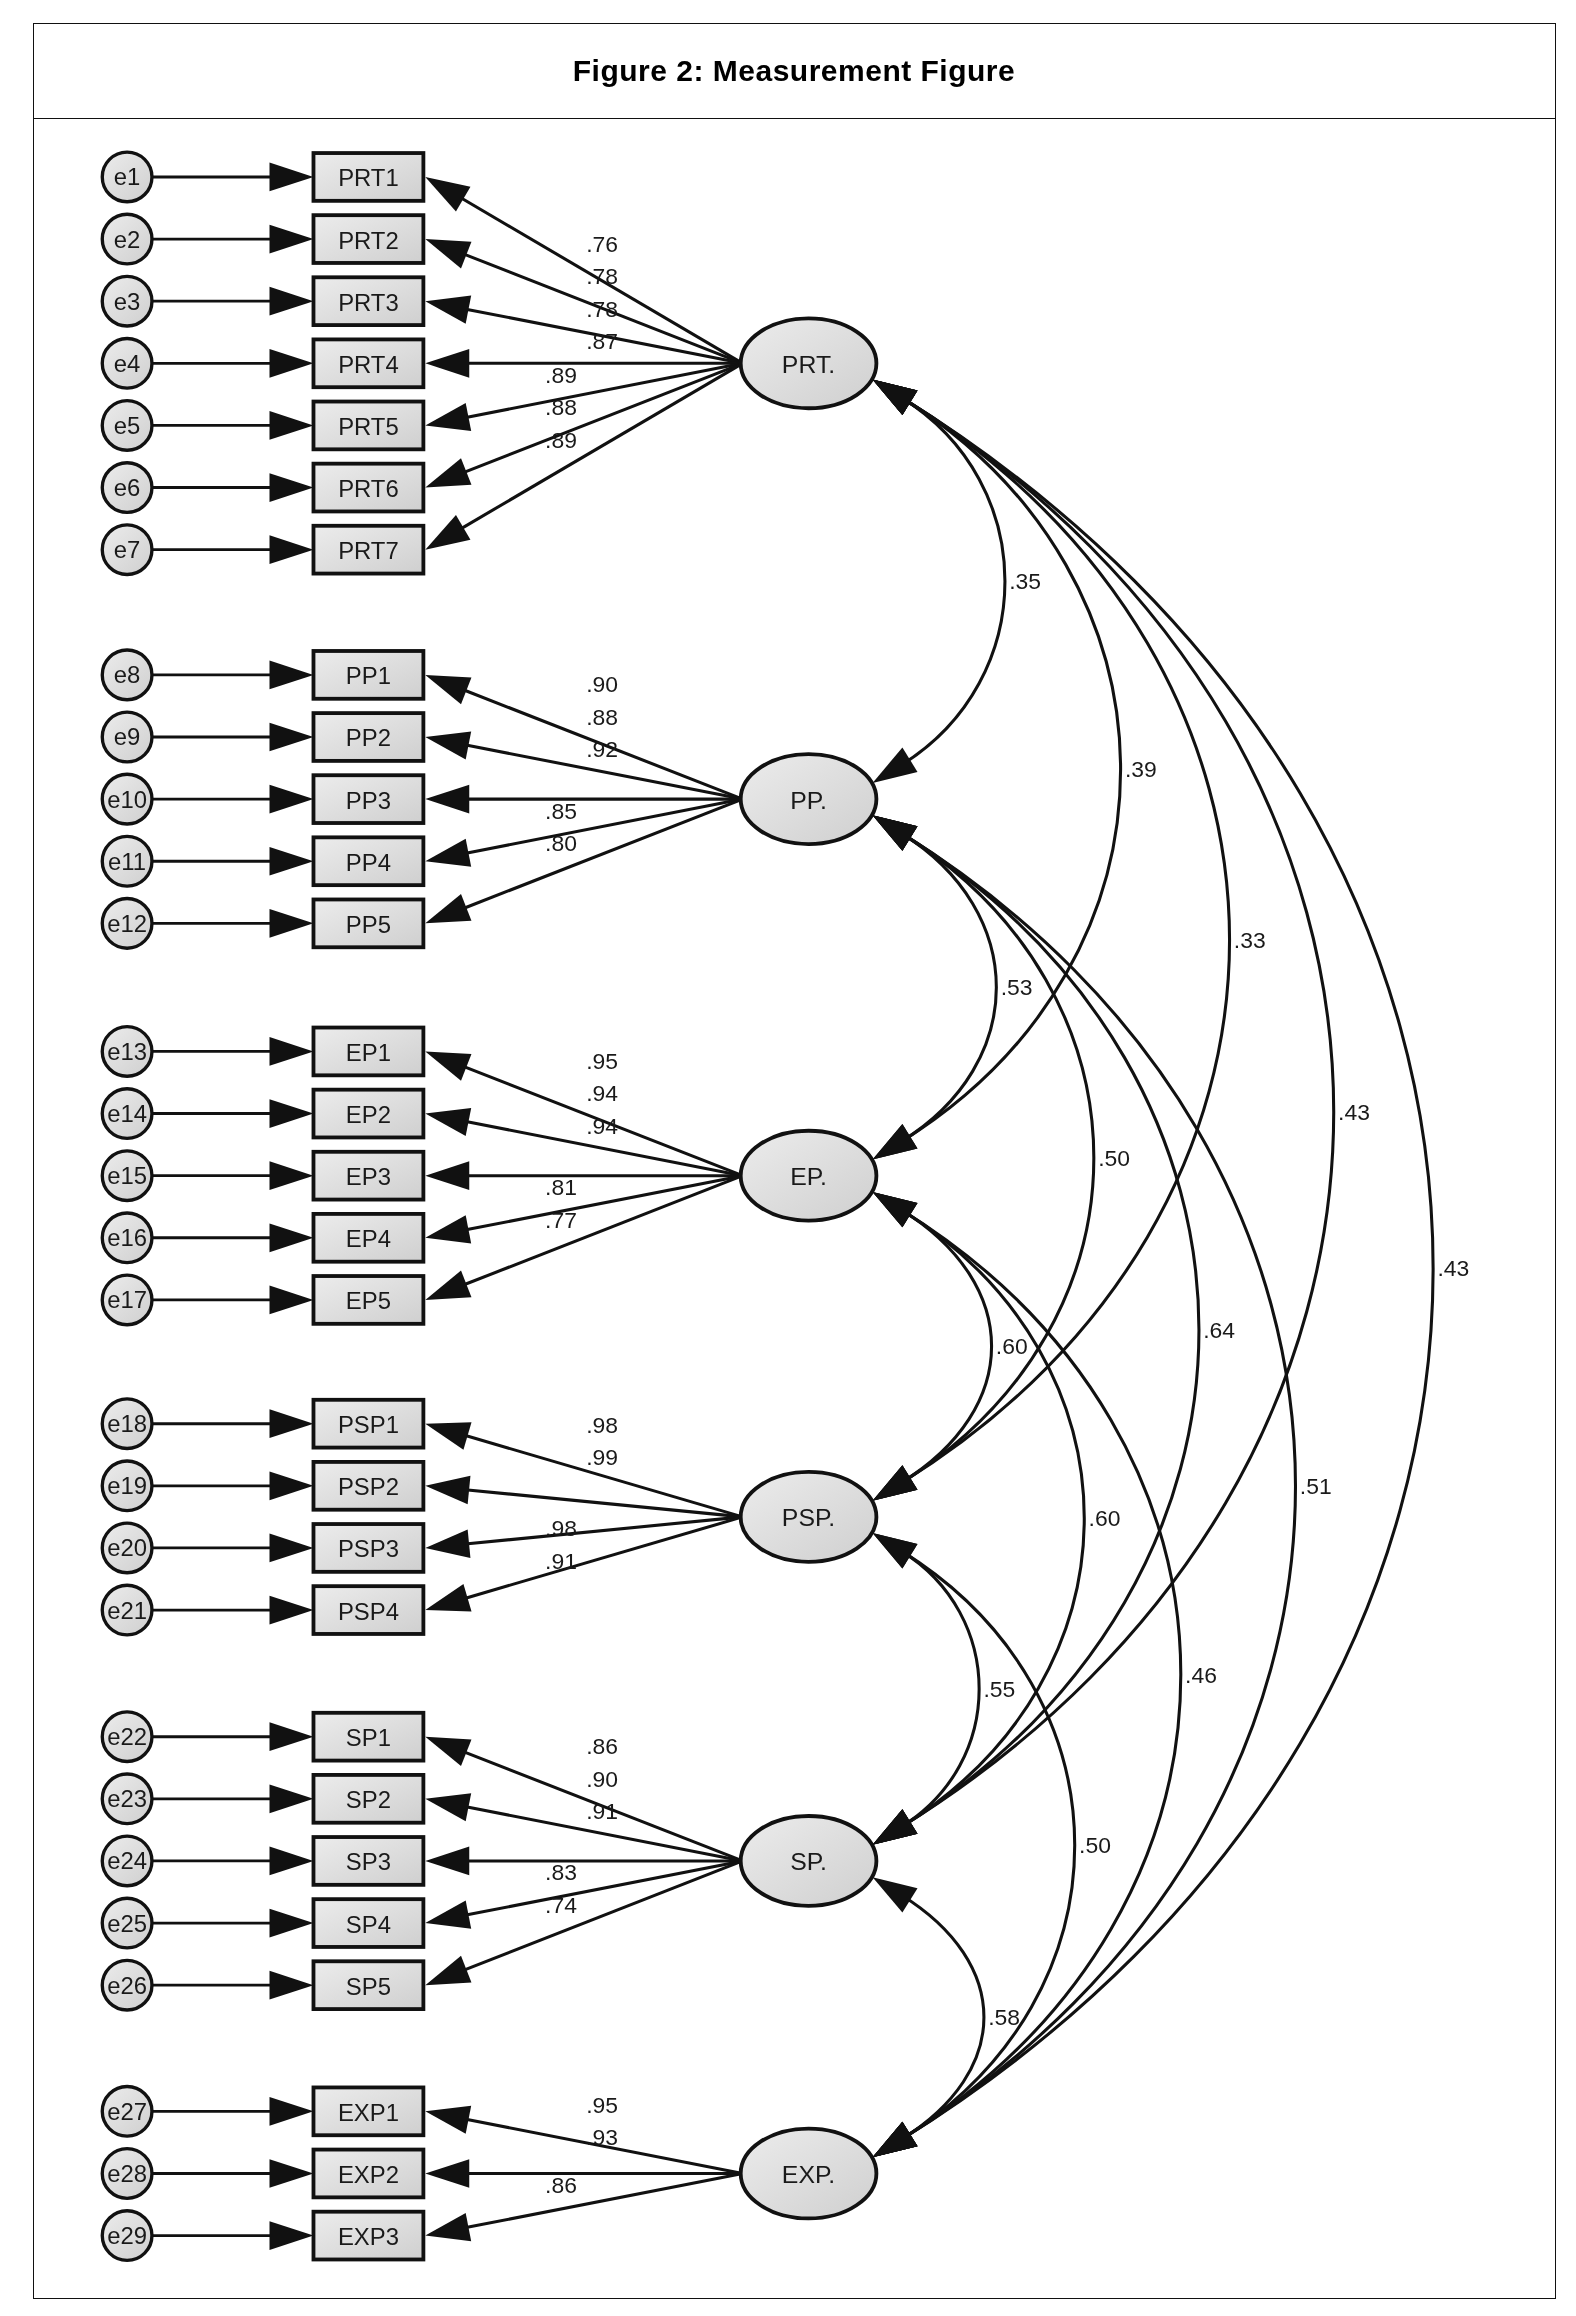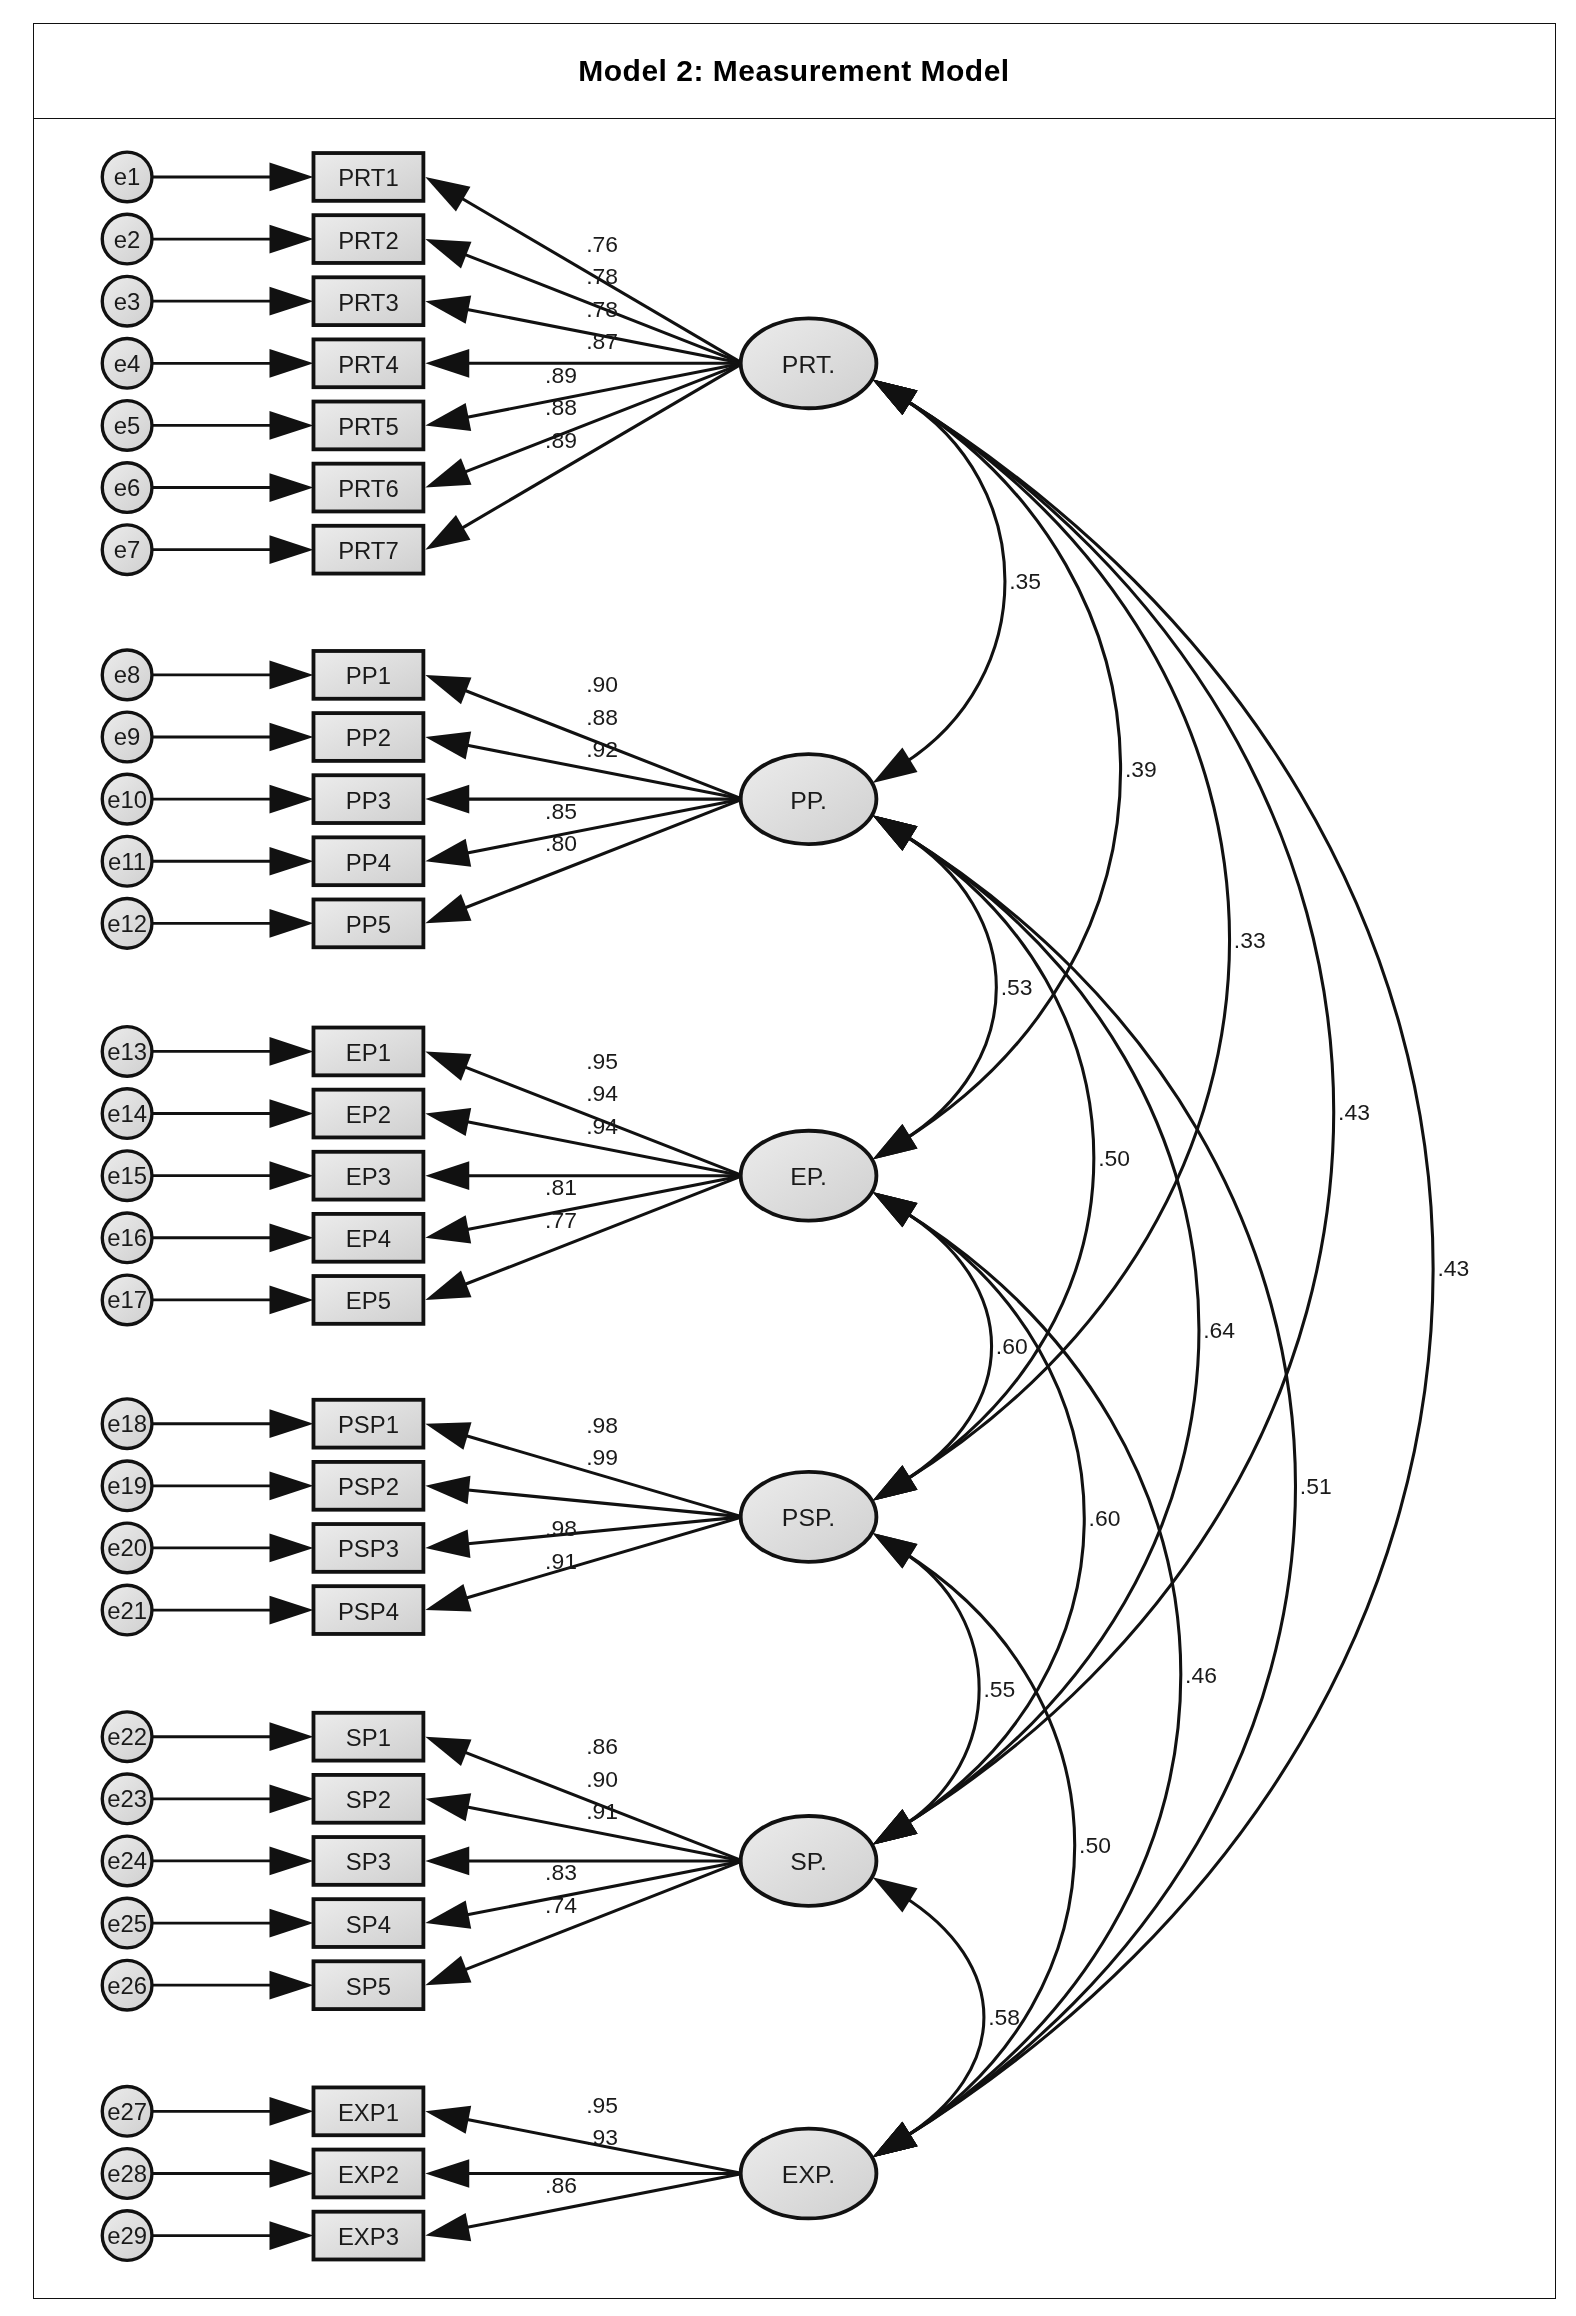--- a/index.html
+++ b/index.html
@@ -8,21 +8,21 @@
   #title-bar { position: absolute; left: 0; top: 0; right: 0; height: 94px; border-bottom: 1.9px solid #111; display: flex; align-items: center; justify-content: center; }
   #figure-title { font-family: "Liberation Sans", sans-serif; font-weight: bold; font-size: 30px; color: #000; letter-spacing: 0.5px; }
   #diagram { position: absolute; left: 0; top: 0; }
   .lbl { font-family: "Liberation Sans", sans-serif; fill: #1a1a1a; }
 </style>
 </head>
 <body>
 
 <div id="frame">
   <div id="title-bar">
-    <span id="figure-title">Model 2: Measurement Model</span>
+    <span id="figure-title">Figure 2: Measurement Figure</span>
   </div>
 </div>
 
 <svg id="diagram" width="1576" height="2316" viewBox="0 0 1649 2423" xmlns="http://www.w3.org/2000/svg">
   <defs>
     <linearGradient id="nodeGrad" x1="0" y1="0" x2="1" y2="1">
       <stop offset="0" id="g0" stop-color="#ececec"></stop>
       <stop offset="1" id="g1" stop-color="#cfcfcf"></stop>
     </linearGradient>
   </defs>

